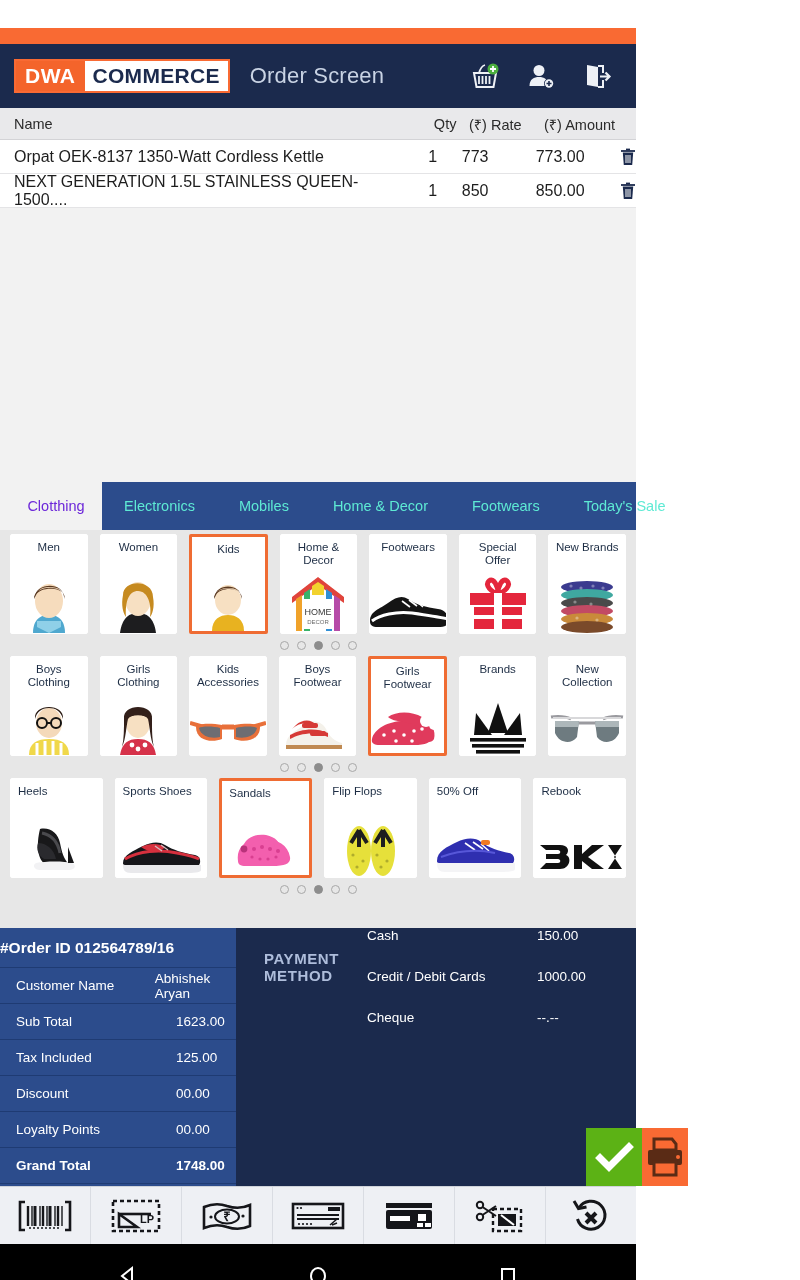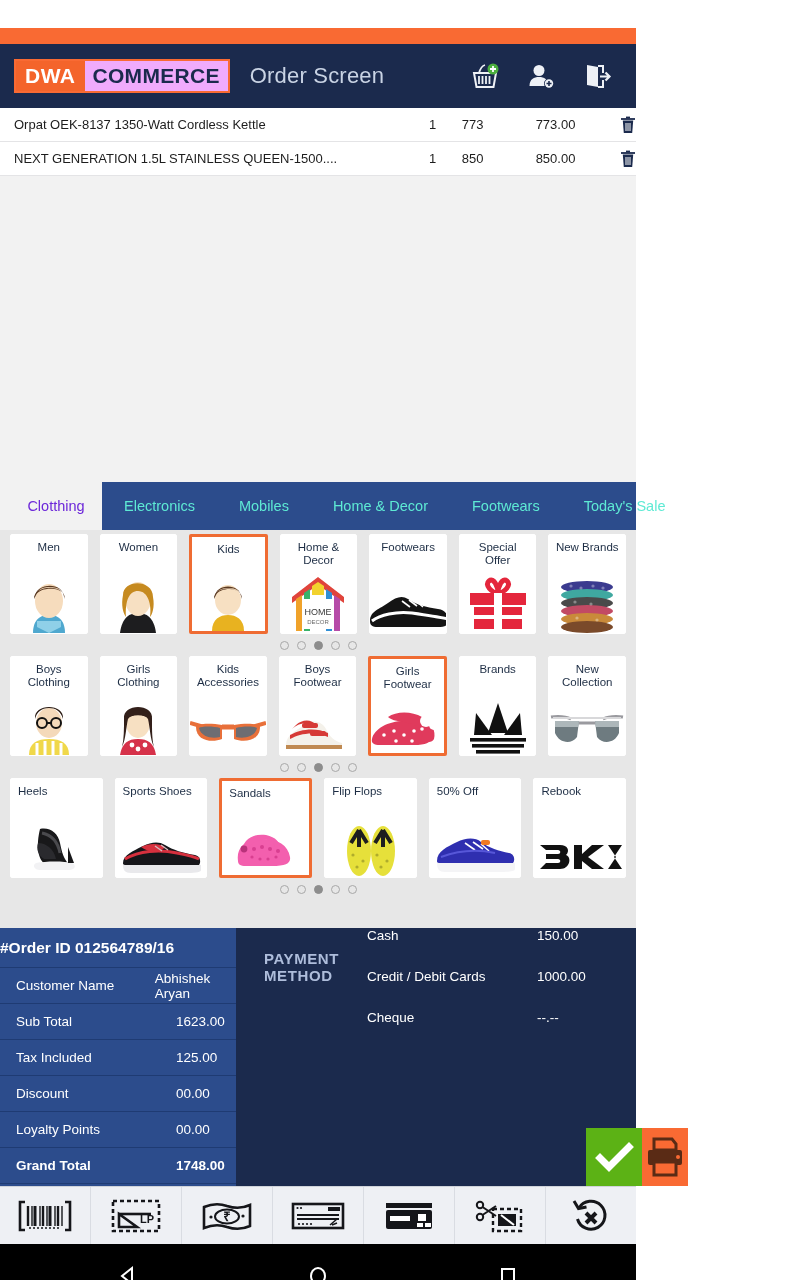--- a/index.html
+++ b/index.html
@@ -18,37 +18,37 @@
   .header {
     height: 64px; flex: 0 0 64px; background: #1b2a4d;
     display: flex; align-items: center; padding: 0 14px;
   }
   .logo { display: flex; align-items: stretch; height: 34px; border: 2px solid #f96a33; }
   .logo-dwa {
     background: #f4642b; color: #ffffff; font-weight: bold; font-size: 21px;
     letter-spacing: .5px; display: flex; align-items: center; padding: 0 9px;
   }
   .logo-commerce {
-    background: #f0abfc; color: #1b2a4d; font-weight: bold; font-size: 21px;
+    background: #ffffff; color: #1b2a4d; font-weight: bold; font-size: 21px;
     letter-spacing: .3px; display: flex; align-items: center; padding: 0 8px;
   }
   .screen-title {
     color: #c9d3e4; font-size: 22px; margin-left: 20px; letter-spacing: .2px;
   }
   .header-actions { margin-left: auto; display: flex; align-items: center; gap: 22px; padding-right: 8px; }
   .hicon { width: 34px; height: 34px; display: flex; align-items: center; justify-content: center; }
 
   
   .tbl-head {
     height: 32px; background: #e9e9eb; display: flex; align-items: center;
     font-size: 14.5px; color: #2b2b2b; border-bottom: 1px solid #d3d3d6;
   }
   .tbl-row {
     height: 34px; background: #ffffff; display: flex; align-items: center;
-    font-size: 13px; color: #1d1d1d; border-bottom: 1px solid #e4e4e6;
+    font-size: 16px; color: #1d1d1d; border-bottom: 1px solid #e4e4e6;
   }
   .c-name { width: 492px; padding-left: 14px; }
   .c-qty { width: 56px; text-align: center; }
   .c-rate { width: 88px; text-align: left; padding-left: 6px; }
   .c-amt { width: 108px; text-align: left; padding-left: 6px; }
   .c-del { flex: 1; display: flex; justify-content: center; }
   .tbl-head .c-rate { padding-left: 0; }
   .tbl-head .c-amt { padding-left: 0; }
 
   .cart-blank { flex: 1; background: #f2f2f2; }
@@ -163,20 +163,27 @@
       <div class="hicon">
         <svg width="30" height="30" viewBox="0 0 30 30">
           <path d="M5 4 L16 6 L16 26 L5 24 Z" fill="#eef1f6"></path>
           <path d="M16 5 L21 5 L21 12 M21 19 L21 26 L16 26" fill="none" stroke="#eef1f6" stroke-width="2"></path>
           <path d="M18 15.5 L27 15.5 M23.5 11.5 L27.5 15.5 L23.5 19.5" fill="none" stroke="#eef1f6" stroke-width="2.2"></path>
         </svg>
       </div>
     </div>
   </div>
 
+  <div class="tbl-head">
+    <div class="c-name">Name</div>
+    <div class="c-qty">Qty</div>
+    <div class="c-rate">(₹) Rate</div>
+    <div class="c-amt">(₹) Amount</div>
+    <div class="c-del"></div>
+  </div>
   <div id="cart-rows">
       <div class="tbl-row">
         <div class="c-name">Orpat OEK-8137 1350-Watt Cordless Kettle</div>
         <div class="c-qty">1</div>
         <div class="c-rate">773</div>
         <div class="c-amt">773.00</div>
         <div class="c-del">
           <svg width="16" height="18" viewBox="0 0 16 18">
             <path d="M1 3 L15 3" stroke="#1b2a4d" stroke-width="1.8"></path>
             <path d="M6 1.5 L10 1.5" stroke="#1b2a4d" stroke-width="1.8"></path>

